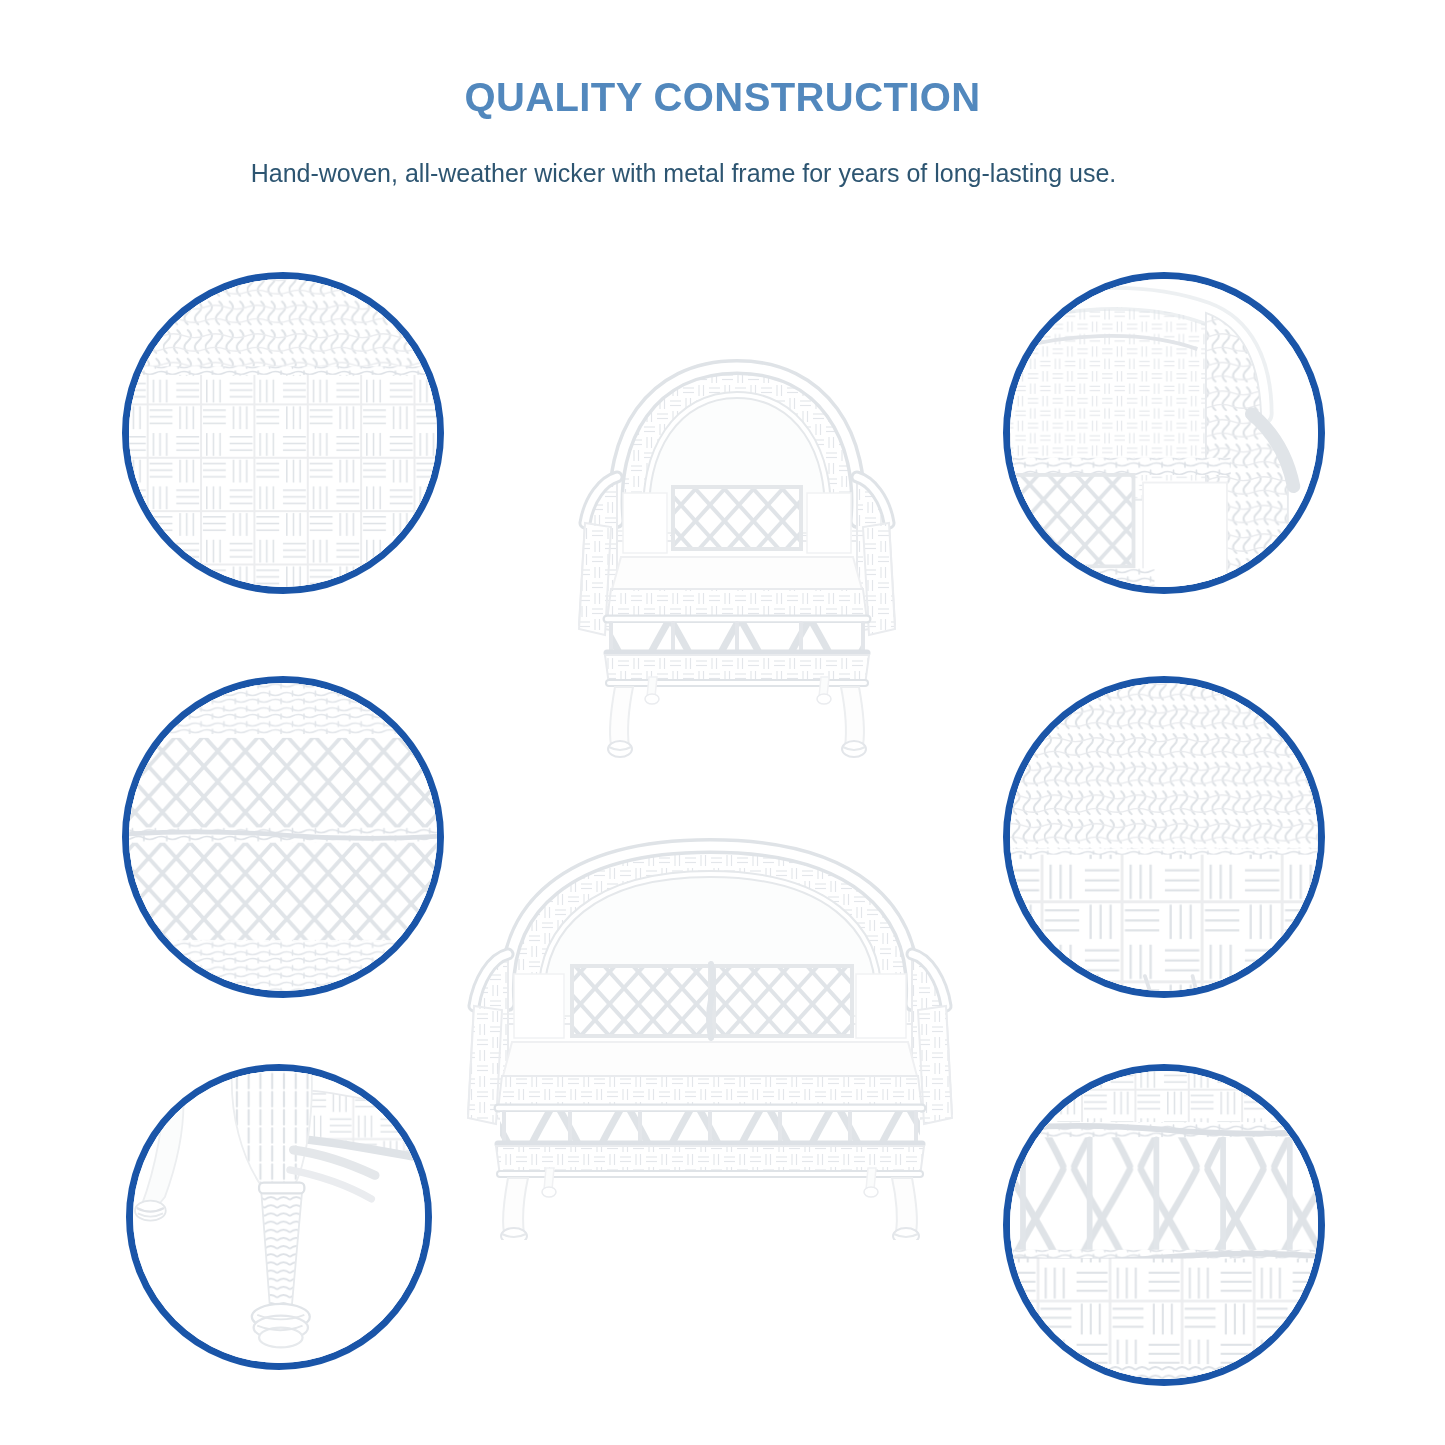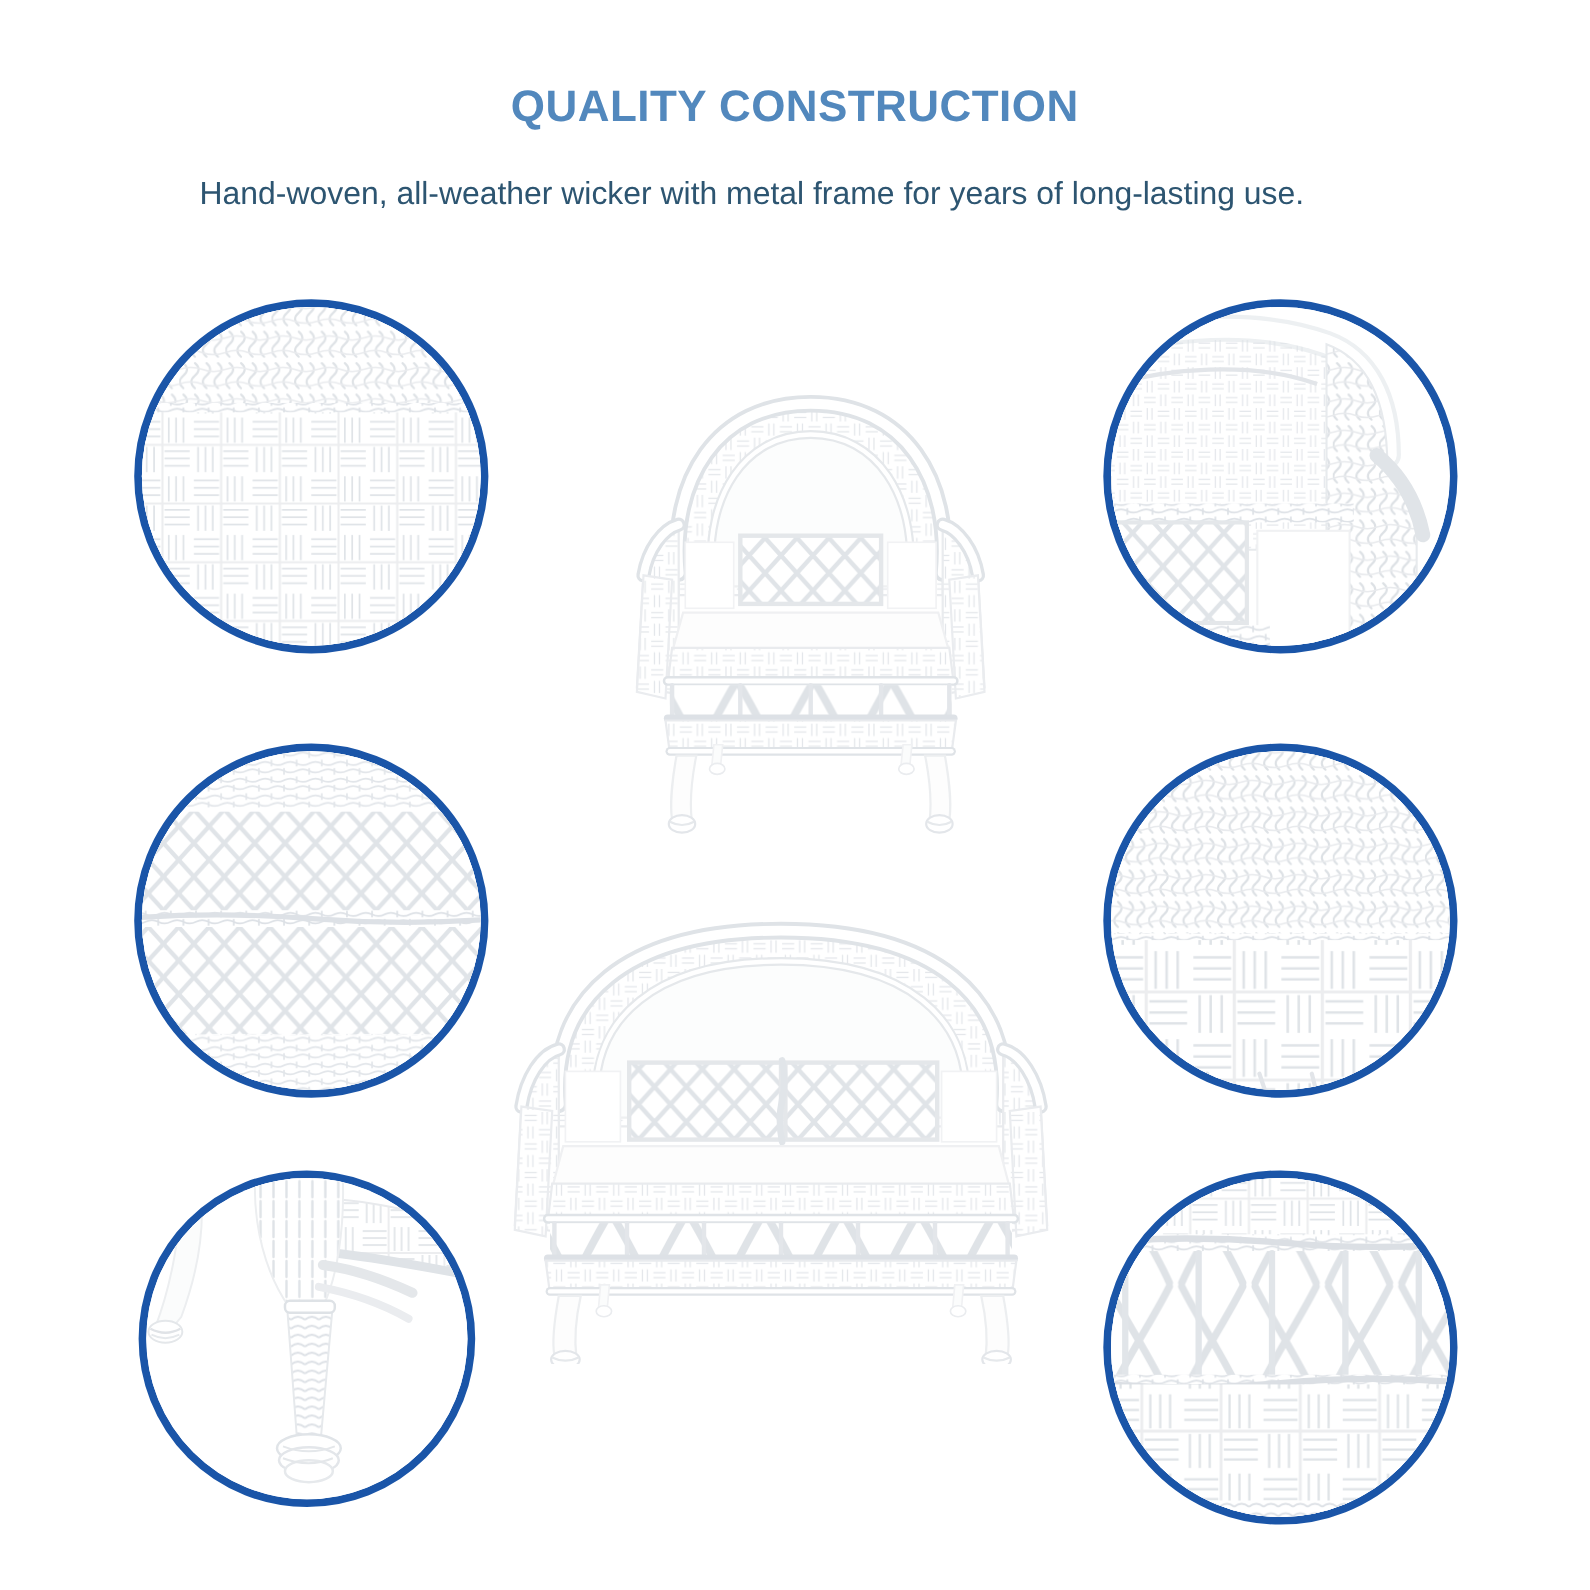--- a/index.html
+++ b/index.html
@@ -31,21 +31,21 @@
     color: #5288bd;
     line-height: 1.15;
     margin-top: 16px;
   }
   #subhead {
     position: absolute;
     top: 158px;
     left: 0;
     width: 1367px;
     text-align: center;
-    font-size: 29px;
+    font-size: 25px;
     font-weight: normal;
     color: #2d5571;
     line-height: 1.25;
     padding: 0 26px;
     box-sizing: border-box;
   }
 
   
   .callout {
     position: absolute;

